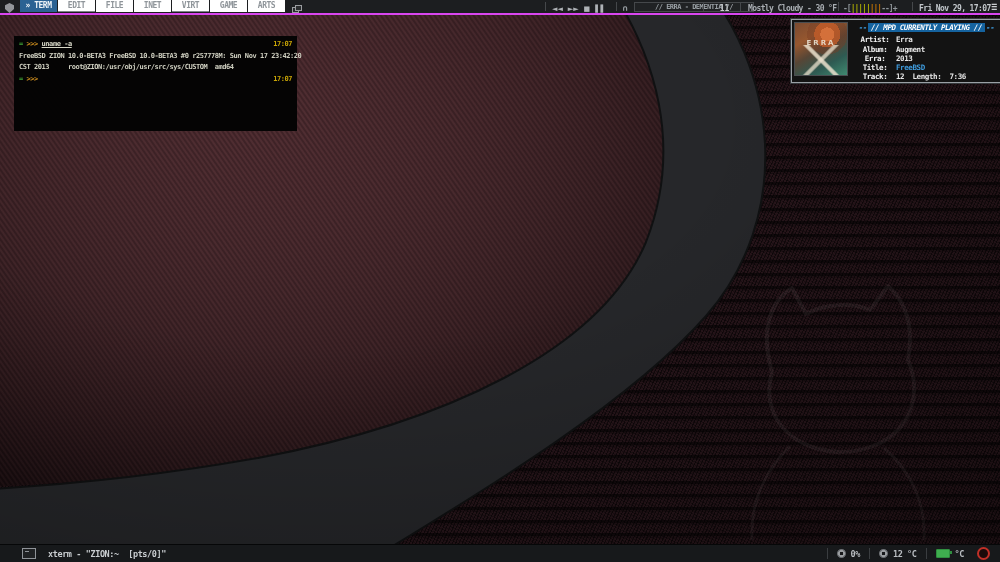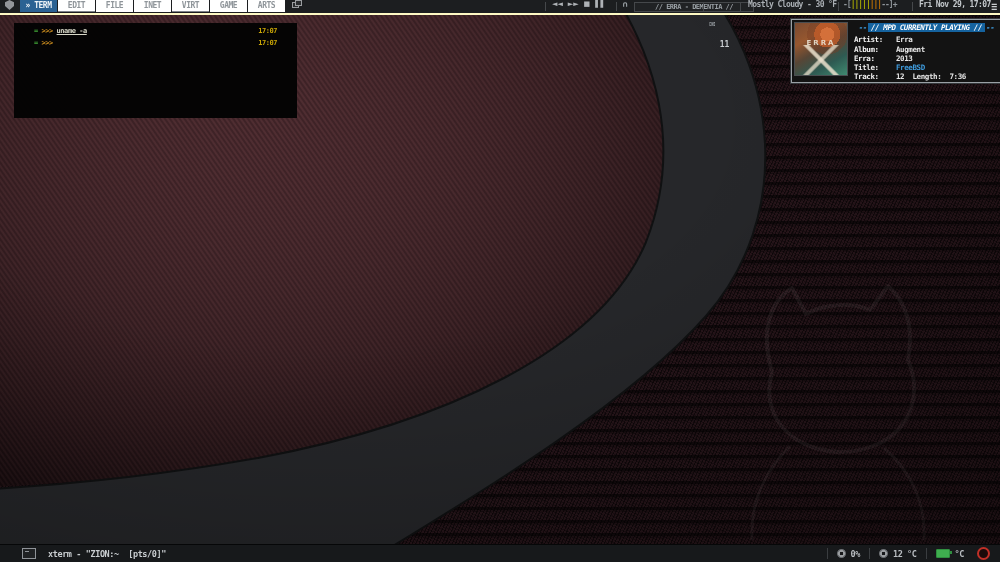--- a/index.html
+++ b/index.html
@@ -14,21 +14,21 @@
       repeating-linear-gradient(25deg, rgba(0,0,0,0.28) 0 1px, transparent 1px 3px);}
   .wall-stripes{position:absolute;inset:0;
     background-image:repeating-linear-gradient(180deg,
       rgba(0,0,0,0.55) 0 3px, rgba(0,0,0,0.18) 3px 5px, rgba(0,0,0,0) 5px 13px);}
   .wall-shapes{position:absolute;inset:0;}
   .wall-vignette{position:absolute;inset:0;pointer-events:none;
     background:radial-gradient(ellipse 130% 130% at 32% 22%, rgba(0,0,0,0) 30%, rgba(0,0,0,0.40) 90%);}
 
   
   .topbar{position:absolute;top:0;left:0;right:0;height:13px;background:#1c1e20;
-    border-bottom:2px solid #fef9c3;display:flex;align-items:flex-start;
+    border-bottom:2px solid #d946ef;display:flex;align-items:flex-end;
     font:bold 8px "DejaVu Sans Mono",monospace;color:#90959a;z-index:10;}
   .logo{width:9px;height:10px;margin:0 6px 0 5px;background:#93969a;
     clip-path:polygon(50% 0,100% 22%,100% 60%,50% 100%,0 60%,0 22%);}
   .tabs{display:flex;height:13px;}
   .tab{width:37px;height:12px;line-height:12px;text-align:center;background:#ffffff;
     margin-right:1px;color:#8f959a;letter-spacing:-0.5px;cursor:default;}
   .tab.active{background:#2b6293;color:#eef3f7;}
   .tab.hint{box-shadow:inset 0 -1px 0 #7d8287;}
   .pager-icon{position:relative;width:9px;height:8px;margin-left:6px;}
   .pager-icon i{position:absolute;border:1px solid #9a9da0;background:#2a2c2e;display:block;}
@@ -45,22 +45,22 @@
   .mail .cnt{color:#c9cdd0;margin-top:40px;}
   .weather{position:absolute;left:748px;color:#a8adb2;letter-spacing:-0.6px;}
   .volume{position:absolute;left:843px;letter-spacing:-1px;color:#8f959a;}
   .volume .vol-hi{color:#b3b300;}
   .volume .vol-lo{color:#d07800;}
   .clock{position:absolute;left:919px;color:#c3c8cc;letter-spacing:-0.6px;}
   .menu-btn{position:absolute;right:3px;top:0;font-size:10px;color:#c9cdd0;line-height:13px;}
   .tsep{border-left:1px solid #45484b;height:9px;position:absolute;top:2px;}
 
   
-  .term{position:absolute;left:14px;top:23px;width:283px;height:95px;z-index:9;
-    background:rgba(3,3,3,0.97);padding:3px 20px;box-sizing:border-box;
+  .term{position:absolute;left:14px;top:36px;width:283px;height:95px;z-index:9;
+    background:rgba(3,3,3,0.97);padding:3px 5px;box-sizing:border-box;
     font:bold 7px "DejaVu Sans Mono",monospace;letter-spacing:-0.45px;
     line-height:11.5px;color:#cfcfc0;}
   .tline{display:flex;justify-content:space-between;white-space:pre;}
   .tout{white-space:pre;}
   .p-eq{color:#42a938;}
   .p-ar{color:#cf8f1f;}
   .cmd{color:#d8d8c8;text-decoration:underline;}
   .ttime{color:#c9a506;margin-left:16px;}
 
   
@@ -75,21 +75,21 @@
     background:
       linear-gradient(45deg, transparent 45%, rgba(235,225,205,0.85) 48% 52%, transparent 55%),
       linear-gradient(-45deg, transparent 45%, rgba(235,225,205,0.75) 48% 52%, transparent 55%);}
   .art-name{position:absolute;top:16px;left:0;width:100%;text-align:center;
     font:bold 7px "DejaVu Sans",sans-serif;letter-spacing:2px;color:rgba(240,235,220,0.85);}
   .mpd-info{flex:1;padding-left:6px;font:bold 7.5px "DejaVu Sans Mono",monospace;
     letter-spacing:-0.4px;line-height:9.3px;color:#e6e6e6;}
   .mpd-header{display:flex;justify-content:center;gap:1px;font-style:italic;margin:1px 0 3px 0;}
   .mpd-header .mid{background:#15639f;color:#fff;padding:0 3px;}
   .mpd-header .dash{color:#3f9ddf;}
-  .mpd-row{display:flex;}
+  .mpd-row{display:flex;text-align:center;}
   .mpd-label{width:42px;color:#f2f2f2;}
   .mpd-val{white-space:pre;color:#e6e6e6;}
   .mpd-val.hl{color:#3f9ddf;}
 
   
   .taskbar{position:absolute;left:0;right:0;bottom:0;height:17px;background:#17191b;
     border-top:1px solid #060708;display:flex;align-items:center;z-index:10;
     font:bold 8.5px "DejaVu Sans Mono",monospace;color:#c9cdd0;}
   .task-icon{width:12px;height:9px;margin:0 12px 0 22px;border:1px solid #8f9398;
     background:#202224;position:relative;}
@@ -174,20 +174,22 @@
     <span class="tsep" style="left:912px"></span>
     <span class="clock">Fri Nov 29, 17:07</span>
     <span class="menu-btn">≡</span>
   </div>
 
   <div class="term">
     <div class="tline">
       <span><span class="p-eq">=</span> <span class="p-ar">&gt;&gt;&gt;</span> <span class="cmd">uname -a</span></span>
       <span class="ttime">17:07</span>
     </div>
+    <div class="tout">FreeBSD ZION 10.0-BETA3 FreeBSD 10.0-BETA3 #0 r257778M: Sun Nov 17 23:42:20</div>
+    <div class="tout">CST 2013     root@ZION:/usr/obj/usr/src/sys/CUSTOM  amd64</div>
     <div class="tline">
       <span><span class="p-eq">=</span> <span class="p-ar">&gt;&gt;&gt;</span></span>
       <span class="ttime">17:07</span>
     </div>
   </div>
 
   <div class="mpd">
     <div class="art">
       <span class="art-name">ERRA</span>
     </div>

